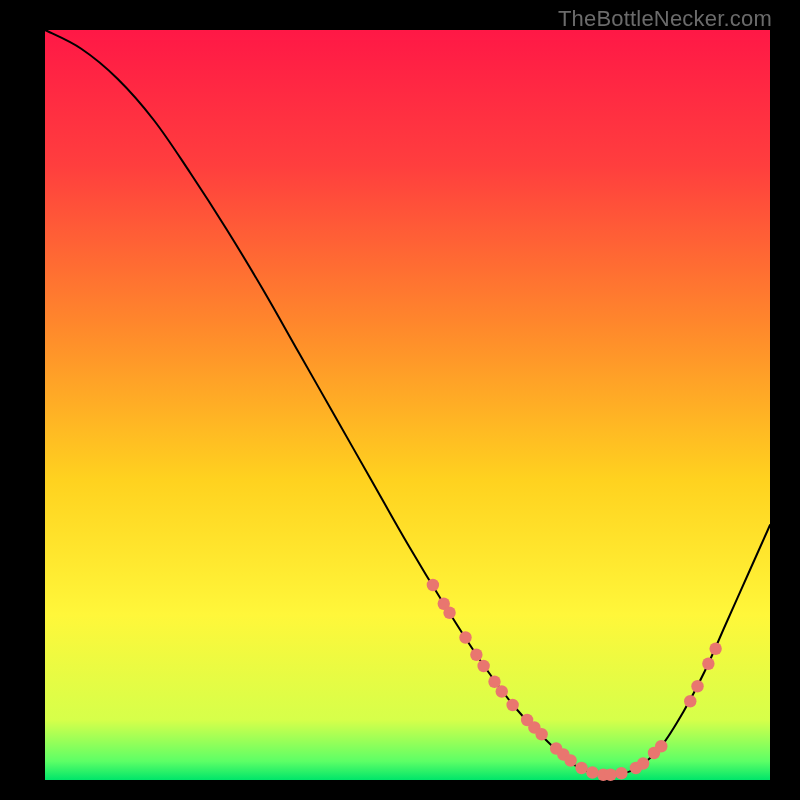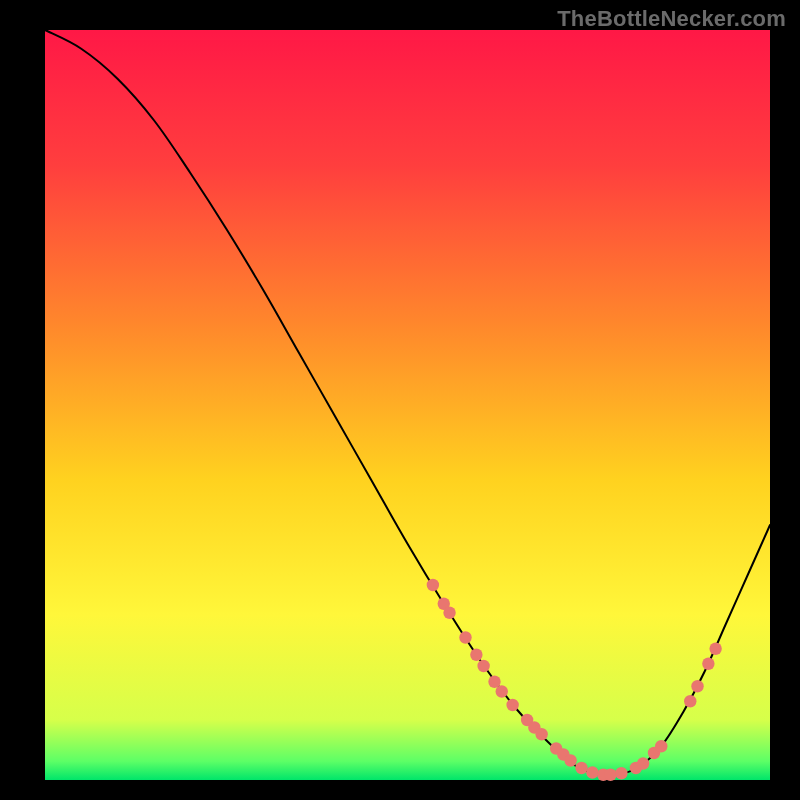--- a/index.html
+++ b/index.html
@@ -12,23 +12,23 @@
     font-family: Arial, Helvetica, sans-serif;
   }
   .frame {
     position: relative;
     width: 800px;
     height: 800px;
   }
   .attribution {
     position: absolute;
     top: 6px;
-    right: 14px;
+    right: 28px;
     font-size: 22px;
-    font-weight: 700;
+    font-weight: 400;
     color: #6b6b6b;
     letter-spacing: 0.2px;
     z-index: 5;
     user-select: none;
   }
   svg {
     position: absolute;
     left: 0;
     top: 0;
   }

